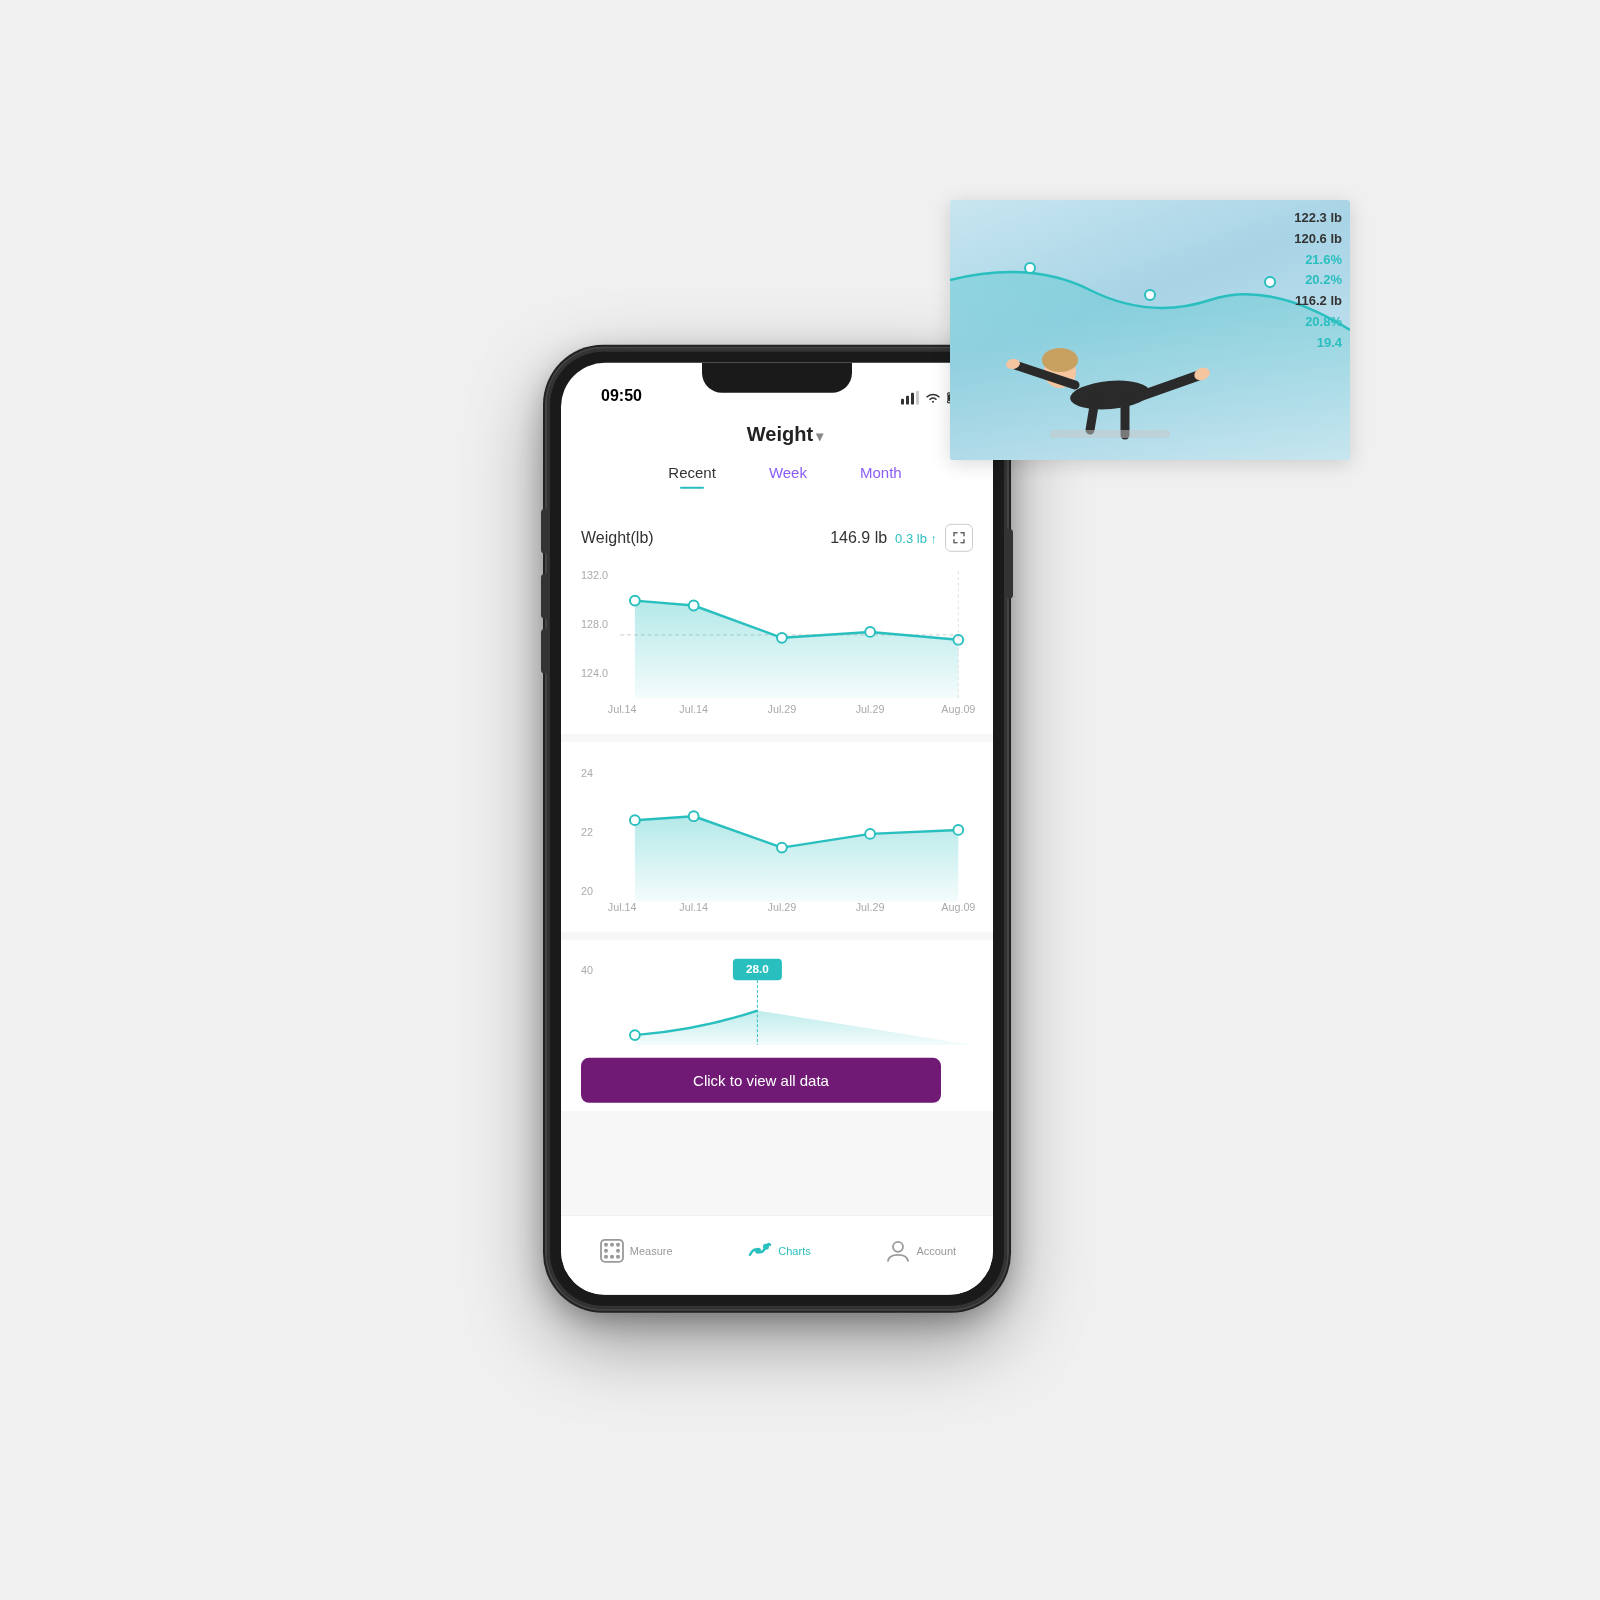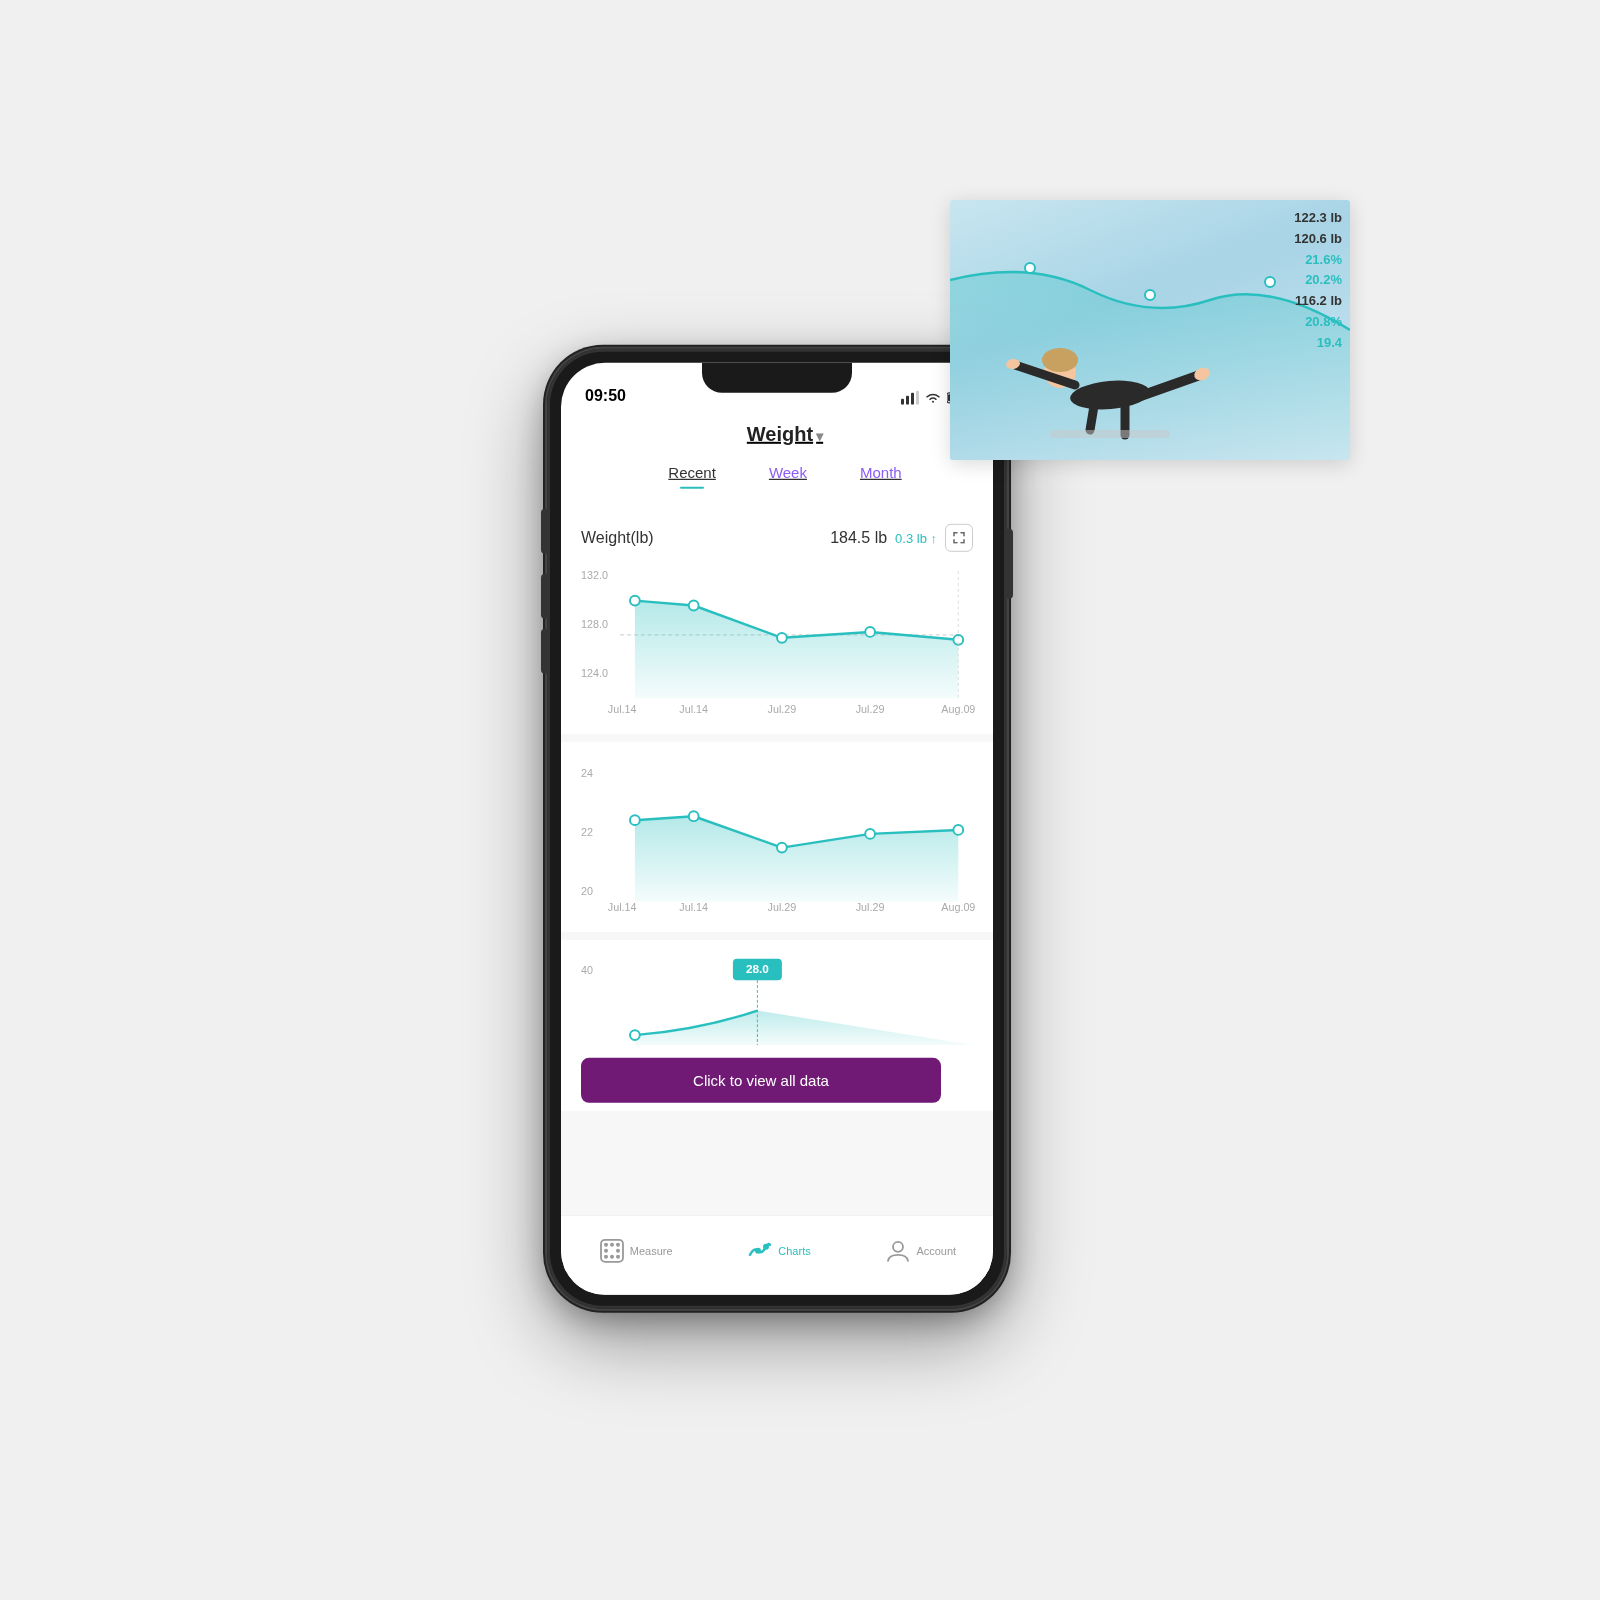--- a/index.html
+++ b/index.html
@@ -104,21 +104,21 @@
       height: 30px;
       background: #1a1a1a;
       border-radius: 0 0 20px 20px;
       z-index: 20;
     }
 
     
     .status-bar {
       position: absolute;
       top: 0;
-      left: 0;
+      left: 16px;
       right: 0;
       height: 50px;
       display: flex;
       align-items: flex-end;
       justify-content: space-between;
       padding: 0 24px 8px;
       z-index: 15;
     }
 
     .status-time {
@@ -134,21 +134,20 @@
     }
 
     
     .app-header {
       position: absolute;
       top: 50px;
       left: 16px;
       right: 0;
       padding: 10px 24px 0;
       text-align: center;
-      text-decoration: underline;
     }
 
     
     .tab-nav {
       display: flex;
       justify-content: center;
       gap: 13px;
       margin-top: 10px;
     }
 
@@ -404,21 +403,21 @@
           </div>
         </div>
       </div>
 
       <div class="app-content">
 
         <div class="chart-section">
           <div class="chart-header">
             <span class="chart-label">Weight(lb)</span>
             <div class="chart-value">
-              <span>184.5 lb</span>
+              <span>146.9 lb</span>
               <span class="chart-delta">0.3 lb ↑</span>
               <div class="expand-btn">
                 <svg width="12" height="12" viewBox="0 0 12 12">
                   <path d="M1 4 L1 1 L4 1 M8 1 L11 1 L11 4 M11 8 L11 11 L8 11 M4 11 L1 11 L1 8" stroke="#666" stroke-width="1.5" fill="none" stroke-linecap="round"></path>
                 </svg>
               </div>
             </div>
           </div>
 
           

